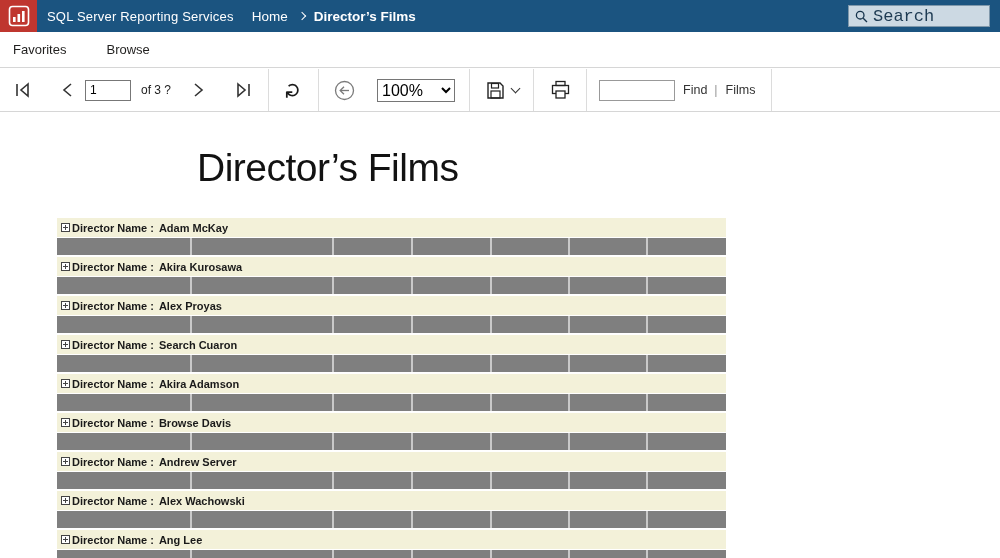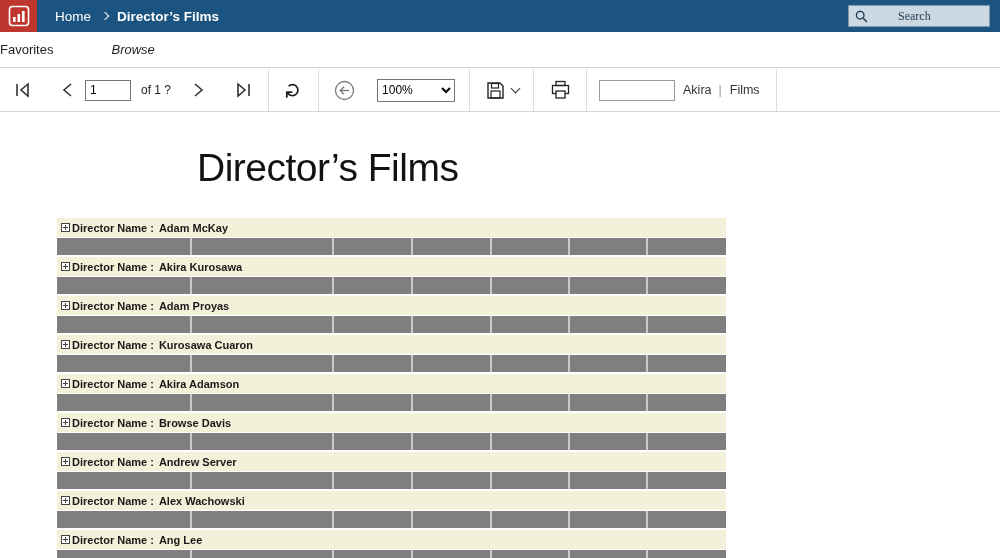--- a/index.html
+++ b/index.html
@@ -15,43 +15,43 @@
   .app-title { color:#ffffff; font-size:13px; margin-left:10px; letter-spacing:.2px; }
   .crumbs { display:flex; align-items:center; margin-left:18px; color:#fff; }
   .crumb-home { font-size:13.5px; }
   .chev { width:6px; height:6px; border-top:1.5px solid #fff; border-right:1.5px solid #fff;
           transform:rotate(45deg); margin:0 9px 0 11px; }
   .crumb-current { font-size:13.5px; font-weight:bold; }
   .searchbox { position:absolute; right:10px; top:5px; width:142px; height:22px;
                background:#ccd9e3; border:1px solid #7f98ab; display:flex;
                align-items:center; padding:0 6px; }
   .searchbox input { border:none; background:transparent; outline:none; width:100%;
-                     font-size:12px; color:#14324b; font-family:Liberation Serif, serif;margin-left:25px; }
+                     font-size:17px; color:#14324b; font-family:Liberation Mono, monospace; }
   .searchbox input::placeholder { color:#1d3a52; opacity:1; }
 
   
   .tabbar { position:absolute; left:0; top:32px; width:1000px; height:36px; background:#fff;
             border-bottom:1px solid #d6d6d6; display:flex; align-items:center; }
   .tab { font-size:13px; color:#201f1e; margin-left:0; cursor:default; }
-  .tab.fav { }
-  .tab.browse { margin-left:58px;font-style:italic; }
+  .tab.fav { margin-left:13px; }
+  .tab.browse { margin-left:40px; }
 
   
   .toolbar { position:absolute; left:0; top:69px; width:1000px; height:43px; background:#fff;
              border-bottom:1px solid #d6d6d6; display:flex; align-items:center; }
   .tgroup { display:flex; align-items:center; height:100%; }
   .tsep { width:1px; height:100%; background:#dcdcdc; flex:0 0 1px; }
   .tbtn { display:flex; align-items:center; justify-content:center; cursor:pointer; }
   .nav-svg { stroke:#333; fill:none; stroke-width:1.6; }
   .page-input { width:46px; height:21px; border:1px solid #777; font-size:12px;
                 padding:0 4px; margin-left:12px; font-family:"Liberation Sans",sans-serif; }
   .pages-label { font-size:12px; color:#222; margin:0 8px 0 10px; }
   .refresh-glyph { font-family:"DejaVu Sans",sans-serif; font-size:21px; color:#1a1a1a;
                    line-height:1; transform:rotate(-90deg); display:inline-block; }
-  .zoom-select { width:78px; height:23px; border:1px solid #767676; font-size:12px;
+  .zoom-select { width:78px; height:23px; border:1px solid #767676; font-size:16px;
                  background:#fff; font-family:"Liberation Sans",sans-serif; }
   .small-chev { width:7px; height:7px; border-right:1.5px solid #333; border-bottom:1.5px solid #333;
                 transform:rotate(45deg); margin-left:7px; margin-top:-4px; }
   .find-input { width:76px; height:21px; border:1px solid #999; font-size:12px; padding:0 4px;
                 font-family:"Liberation Sans",sans-serif; }
   .find-label, .next-label { font-size:12.5px; color:#333; margin-left:8px; cursor:pointer; }
   .pipe { color:#999; font-size:12.5px; margin-left:7px; }
 
   
   .report { position:absolute; left:0; top:112px; width:1000px; height:446px;
@@ -77,20 +77,21 @@
 
   <div class="topbar">
     <div class="logo">
       <svg width="22" height="22" viewBox="0 0 22 22">
         <rect x="1.5" y="1.5" width="19" height="19" rx="3" fill="none" stroke="#fff" stroke-width="1.6"></rect>
         <rect x="5" y="12" width="2.6" height="5" fill="#fff"></rect>
         <rect x="9.5" y="9" width="2.6" height="8" fill="#fff"></rect>
         <rect x="14" y="6" width="2.6" height="11" fill="#fff"></rect>
       </svg>
     </div>
+    <span class="app-title">SQL Server Reporting Services</span>
     <div class="crumbs">
       <span class="crumb-home">Home</span>
       <span class="chev"></span>
       <span class="crumb-current">Director’s Films</span>
     </div>
     <div class="searchbox">
       <svg width="13" height="13" viewBox="0 0 13 13" style="margin-right:5px;flex:0 0 13px">
         <circle cx="5.2" cy="5.2" r="3.8" fill="none" stroke="#14324b" stroke-width="1.3"></circle>
         <line x1="8.2" y1="8.2" x2="12" y2="12" stroke="#14324b" stroke-width="1.3"></line>
       </svg>
@@ -111,21 +112,21 @@
           <line x1="3" y1="2" x2="3" y2="14"></line>
             <polygon points="14,2 7,8 14,14" fill="none"></polygon>
         </svg>
       </div>
       <div class="tbtn" style="margin-left:30px">
         <svg width="11" height="16" viewBox="0 0 11 16" class="nav-svg">
           <polyline points="9,2 2,8 9,14" fill="none"></polyline>
         </svg>
       </div>
       <input class="page-input" value="1" style="">
-      <span class="pages-label">of 1 ?</span>
+      <span class="pages-label">of 3 ?</span>
       <div class="tbtn" style="margin-left:14px">
         <svg width="11" height="16" viewBox="0 0 11 16" class="nav-svg">
           <polyline points="2,2 9,8 2,14" fill="none"></polyline>
         </svg>
       </div>
       <div class="tbtn" style="margin-left:30px;margin-right:16px">
         <svg width="18" height="16" viewBox="0 0 18 16" class="nav-svg">
           <polygon points="4,2 11,8 4,14" fill="none"></polygon>
             <line x1="15" y1="2" x2="15" y2="14"></line>
         </svg>
@@ -178,21 +179,21 @@
           <rect x="2.5" y="5.5" width="16" height="8" fill="none" stroke="#222" stroke-width="1.3"></rect>
           <rect x="6" y="11" width="9" height="7" fill="#fff" stroke="#222" stroke-width="1.3"></rect>
         </svg>
       </div>
     </div>
 
     <div class="tsep"></div>
 
     <div class="tgroup">
       <input class="find-input" style="margin-left: 12px;">
-      <span class="find-label">Akira</span>
+      <span class="find-label">Find</span>
       <span class="pipe">|</span>
       <span class="next-label">Films</span>
       <div style="width:16px"></div>
     </div>
 
     <div class="tsep"></div>
   </div>
 
   <div class="report">
     <div class="report-title">Director’s Films</div>
@@ -229,38 +230,38 @@
             <div class="dcell" style="width: 11.5%;"></div>
             <div class="dcell" style="width: 11.7%;"></div>
             <div class="dcell" style="width: 11.8%;"></div>
           </div>
       </div>
 
       <div>
         <div class="drow-head">
           <span class="expand-box"></span>
           <span>Director Name :</span>
-          <span class="dname">Adam Proyas</span>
-        </div>
-        <div class="drow-data">
-            <div class="dcell" style="width: 20.3%;"></div>
-            <div class="dcell" style="width: 21.2%;"></div>
-            <div class="dcell" style="width: 11.7%;"></div>
-            <div class="dcell" style="width: 11.8%;"></div>
-            <div class="dcell" style="width: 11.5%;"></div>
-            <div class="dcell" style="width: 11.7%;"></div>
-            <div class="dcell" style="width: 11.8%;"></div>
-          </div>
-      </div>
-
-      <div>
-        <div class="drow-head">
-          <span class="expand-box"></span>
-          <span>Director Name :</span>
-          <span class="dname">Kurosawa Cuaron</span>
+          <span class="dname">Alex Proyas</span>
+        </div>
+        <div class="drow-data">
+            <div class="dcell" style="width: 20.3%;"></div>
+            <div class="dcell" style="width: 21.2%;"></div>
+            <div class="dcell" style="width: 11.7%;"></div>
+            <div class="dcell" style="width: 11.8%;"></div>
+            <div class="dcell" style="width: 11.5%;"></div>
+            <div class="dcell" style="width: 11.7%;"></div>
+            <div class="dcell" style="width: 11.8%;"></div>
+          </div>
+      </div>
+
+      <div>
+        <div class="drow-head">
+          <span class="expand-box"></span>
+          <span>Director Name :</span>
+          <span class="dname">Search Cuaron</span>
         </div>
         <div class="drow-data">
             <div class="dcell" style="width: 20.3%;"></div>
             <div class="dcell" style="width: 21.2%;"></div>
             <div class="dcell" style="width: 11.7%;"></div>
             <div class="dcell" style="width: 11.8%;"></div>
             <div class="dcell" style="width: 11.5%;"></div>
             <div class="dcell" style="width: 11.7%;"></div>
             <div class="dcell" style="width: 11.8%;"></div>
           </div>

